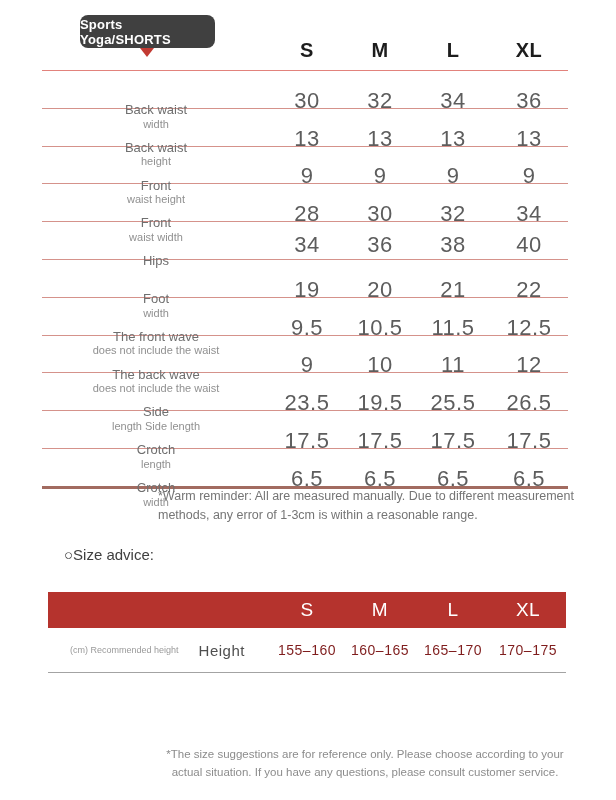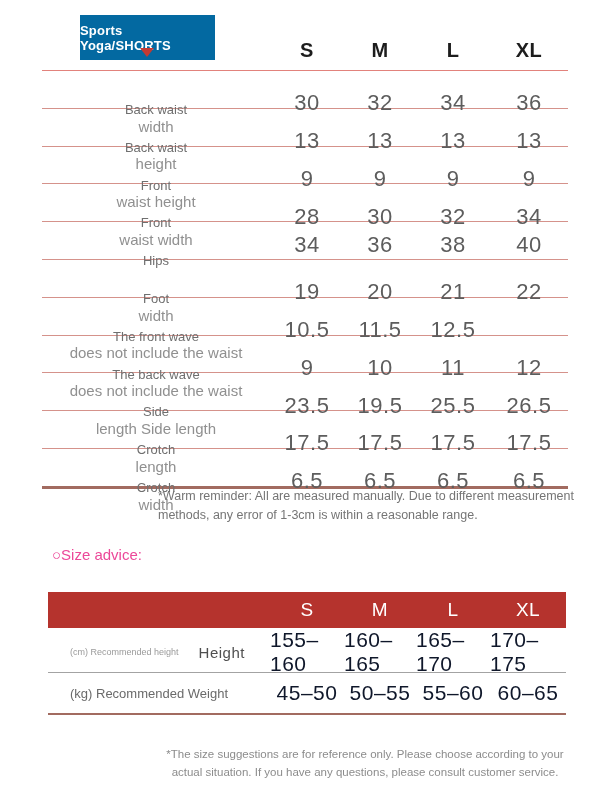--- a/index.html
+++ b/index.html
@@ -2,63 +2,63 @@
 <html><head>
 <meta charset="utf-8">
 <style>
   html,body { margin:0; padding:0; }
   body {
     width:616px; height:800px; background:#ffffff; position:relative;
     font-family:"Liberation Sans", sans-serif; overflow:hidden;
   }
   
   .badge {
-    position:absolute; left:80px; top:15px; width:135px; height:45px;
-    background:#0369a1; color:#fff; font-size:13px; font-weight:bold;
-    display:flex; align-items:center; justify-content:center; letter-spacing:0.2px;
+    position:absolute; left:80px; top:15px; width:135px; height:33px;
+    background:#404040; color:#fff; font-size:13px; font-weight:bold;
+    display:flex; align-items:center; justify-content:center; letter-spacing:0.2px;border-radius:8px;
   }
   .badge-tail {
     position:absolute; left:60px; top:33px; width:0; height:0;
     border-left:7px solid transparent; border-right:7px solid transparent;
     border-top:9px solid #c23a32;
   }
   
   .size-table { position:absolute; left:42px; top:30px; width:526px; }
   .grid5 { display:grid; grid-template-columns:228px 74px 72px 74px 78px; }
   .hdr { height:40px; }
   .col-h {
     display:flex; align-items:center; justify-content:center;
     font-size:20px; font-weight:bold; color:#1d1d1d; letter-spacing:0.5px;
   }
   .t-body { border-top:1.5px solid #e2827c; border-bottom:3px solid #a26b60; }
   .t-row { height:36.8px; border-bottom:1px solid #d5928b; }
   .t-row:last-child { border-bottom:none; }
   .cell { display:flex; align-items:center; justify-content:center; }
   .label-cell { flex-direction:column; line-height:1.2; text-align:center;margin-top:31px; }
   .label-main { font-size:13px; color:#6f6f6f; }
-  .label-sub  { font-size:15px; color:#909090; }
+  .label-sub  { font-size:11px; color:#909090; }
   .t-value { font-size:22px; color:#5d5d5d; font-weight:300; letter-spacing:0.5px; }
   
   .note-warm {
     position:absolute; left:110px; top:487px; width:462px;
     font-size:12.5px; color:#757575; line-height:1.5;margin-left:48px;
   }
   
-  .advice-heading { position:absolute; left:52px; top:546px; font-size:15px; color:#ec4899; }
+  .advice-heading { position:absolute; left:64px; top:546px; font-size:15px; color:#404040; }
   .advice-table { position:absolute; left:48px; top:592px; width:518px; }
   .grid5b { display:grid; grid-template-columns:222px 74px 72px 74px 76px; }
   .advice-bar { height:36px; background:#b5332d; }
   .advice-bar .col-h { color:#ffffff; font-size:19px; font-weight:normal; letter-spacing:0.5px; }
   .advice-row.r0 { height:44px; border-bottom:1px solid #a3a3a3; }
   .advice-row.r1 { height:40px; border-bottom:2.5px solid #a26b60; }
   .advice-label-cell { display:flex; align-items:center; padding-left:22px; }
   .prefix { font-size:9px; color:#9a9a9a; }
   .hlabel { font-size:15px; color:#4f4f4f; margin-left:20px; letter-spacing:0.5px; }
   .wlabel { font-size:13px; color:#6a6a6a; }
-  .advice-value { font-size:21px; color:#0f172a; font-weight:300; letter-spacing:0.5px; }
+  .advice-value { font-size:14px; color:#7f1d1d; font-weight:300; letter-spacing:0.5px; }
   
   .footer-note {
     position:absolute; left:150px; top:746px; width:430px; text-align:center;
     font-size:11.5px; color:#8c8c8c; line-height:1.55;
   }
 </style>
 </head>
 <body>
 
 <div class="page">
@@ -141,20 +141,21 @@
     <div class="cell t-value">20</div>
     <div class="cell t-value">21</div>
     <div class="cell t-value">22</div>
   </div>
 
   <div class="t-row grid5">
     <div class="cell label-cell">
       <div class="label-main">The front wave</div>
       <div class="label-sub">does not include the waist</div>
     </div>
+    <div class="cell t-value">9.5</div>
     <div class="cell t-value">10.5</div>
     <div class="cell t-value">11.5</div>
     <div class="cell t-value">12.5</div>
   </div>
 
   <div class="t-row grid5">
     <div class="cell label-cell">
       <div class="label-main">The back wave</div>
       <div class="label-sub">does not include the waist</div>
     </div>
@@ -216,26 +217,17 @@
       <div class="advice-label-cell">
         <span class="prefix">(cm) Recommended height</span>
         <span class="hlabel">Height</span>
       </div>
       <div class="cell advice-value">155–160</div>
       <div class="cell advice-value">160–165</div>
       <div class="cell advice-value">165–170</div>
       <div class="cell advice-value">170–175</div>
     </div>
 
-    <div class="advice-row r1 grid5b">
-      <div class="advice-label-cell">
-        <span class="wlabel">(kg) Recommended Weight</span>
-      </div>
-      <div class="cell advice-value">45–50</div>
-      <div class="cell advice-value">50–55</div>
-      <div class="cell advice-value">55–60</div>
-      <div class="cell advice-value">60–65</div>
-    </div>
   </div>
 
   <div class="footer-note">*The size suggestions are for reference only. Please choose according to your actual situation. If you have any questions, please consult customer service.</div>
 
 </div>
 
 </body></html>

